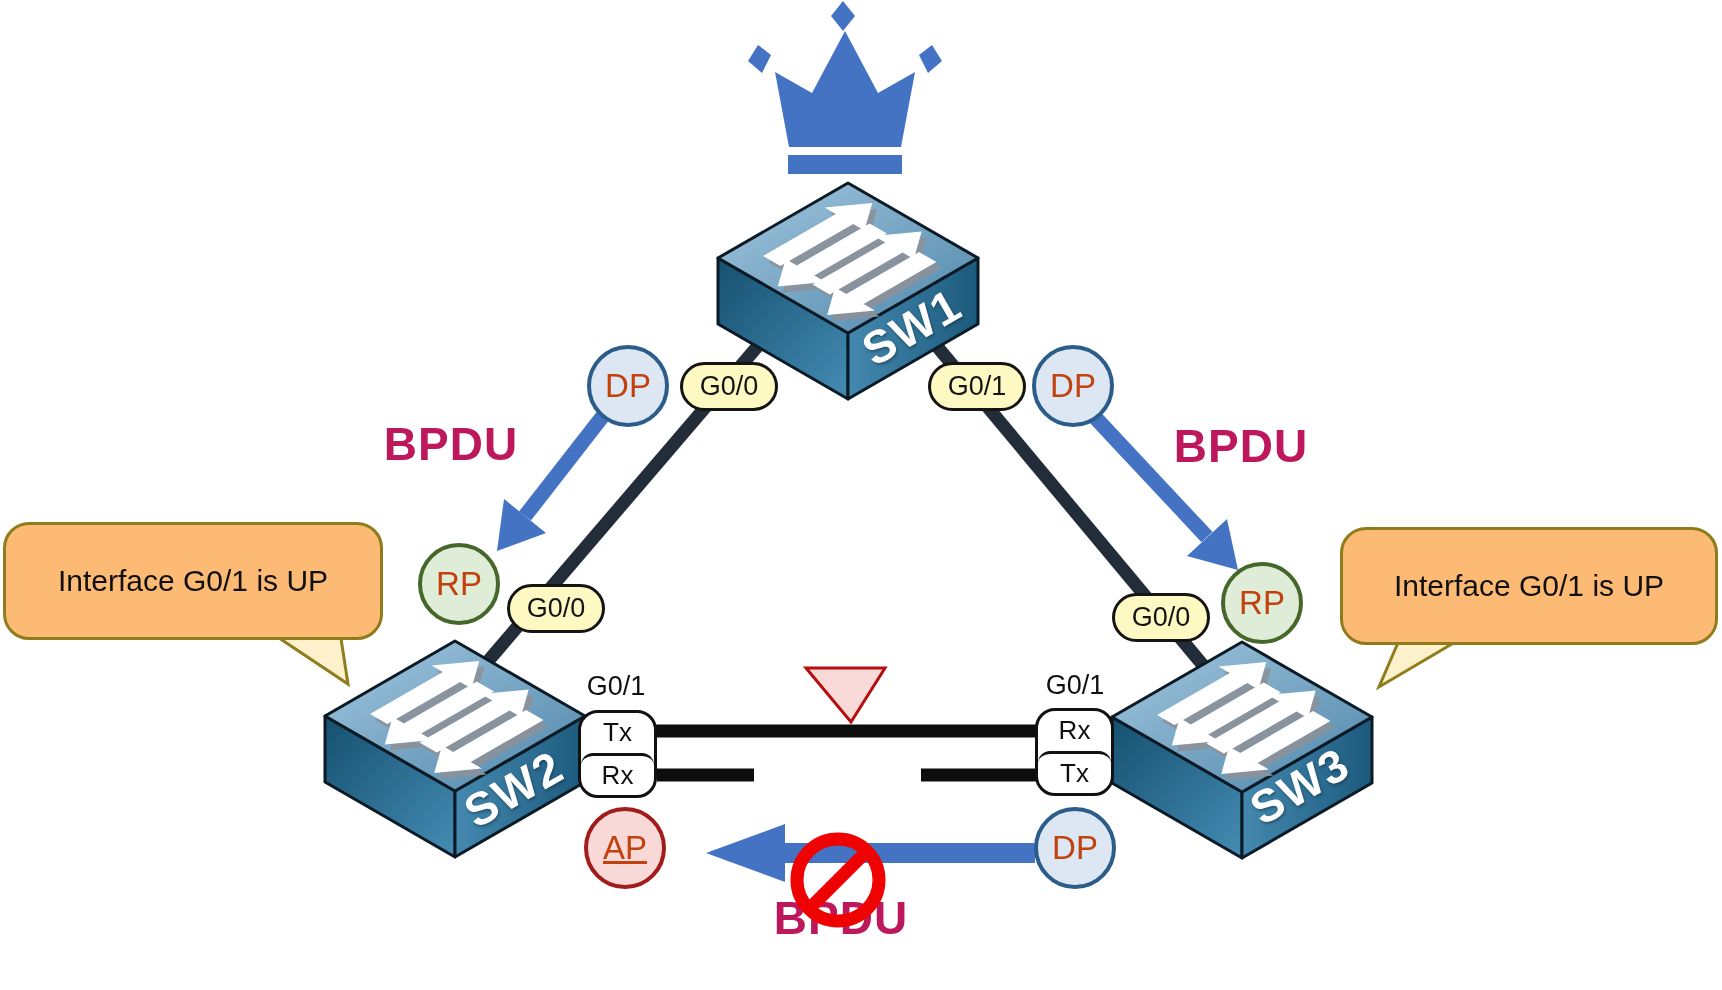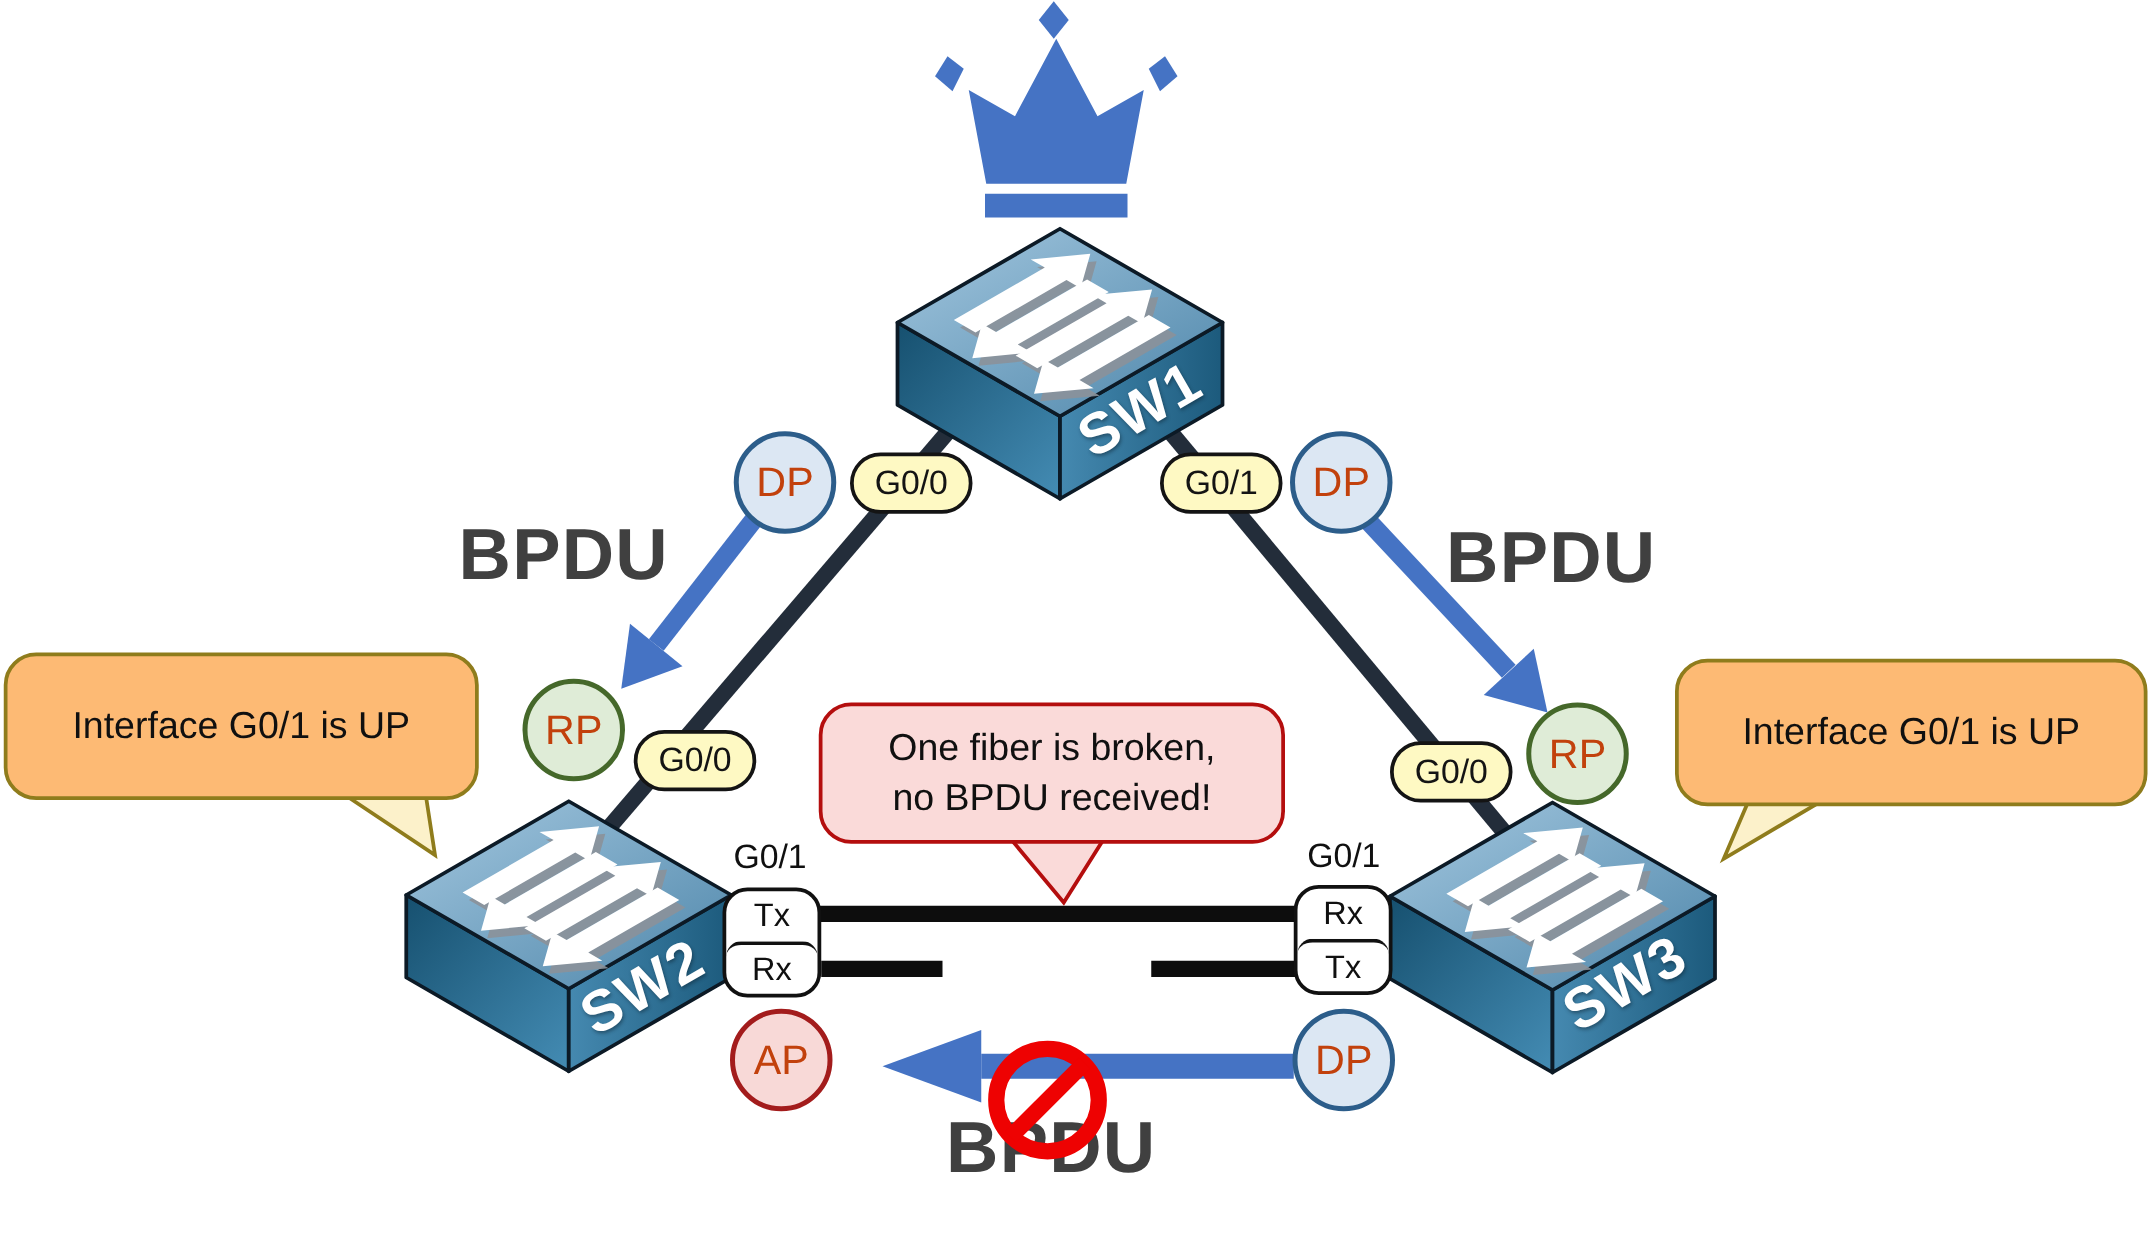--- a/index.html
+++ b/index.html
@@ -7,22 +7,22 @@
          font-family:"Liberation Sans",sans-serif;overflow:hidden;}
   .stage svg.bg{position:absolute;left:0;top:0;}
   .pill{position:absolute;width:98px;height:49px;background:#fef9c3;border:3px solid #141414;
         border-radius:26px;display:flex;align-items:center;justify-content:center;
         font-size:27px;color:#141414;box-sizing:border-box;white-space:nowrap;}
   .badge{position:absolute;width:82px;height:82px;border-radius:50%;display:flex;align-items:center;
         justify-content:center;font-size:33px;color:#c2410c;box-sizing:border-box;white-space:nowrap;}
   .badge.dp{background:#dce7f3;border:4px solid #2c5d8a;}
   .badge.rp{background:#dfecd7;border:4px solid #45682a;}
   .badge.ap{background:#f8d9d7;border:4px solid #a31c1c;}
-  .bpdu{position:absolute;transform:translate(-50%,-50%);font-weight:bold;font-size:58px;
-        color:#404040;letter-spacing:1px;white-space:nowrap;}
+  .bpdu{position:absolute;transform:translate(-50%,-50%);font-weight:bold;font-size:46px;
+        color:#be185d;letter-spacing:1px;white-space:nowrap;}
   .portname{position:absolute;transform:translate(-50%,-50%);font-size:27px;color:#101010;white-space:nowrap;}
   .fbox{position:absolute;width:79px;height:88px;background:#fff;border:3px solid #111;border-radius:20px;
         display:flex;flex-direction:column;box-sizing:border-box;overflow:hidden;}
   .fcell{flex:1;display:flex;align-items:center;justify-content:center;font-size:26px;color:#101010;border-radius:12px;}
   .fcell.divided{border-top:3px solid #111;}
   .swname{position:absolute;transform:translate(-50%,-50%) rotate(-30deg);color:#ffffff;font-weight:bold;
         font-size:46px;letter-spacing:2px;text-shadow:0 2px 3px rgba(10,30,45,.45);white-space:nowrap;}
   .bubble{position:absolute;background:#fdba74;border:3px solid #8f7c1c;border-radius:26px;display:flex;
         align-items:center;justify-content:center;font-size:30px;color:#101010;box-sizing:border-box;white-space:nowrap;}
   .callout{position:absolute;background:#fadad9;border:3px solid #b40e0e;border-radius:26px;display:flex;
@@ -123,21 +123,21 @@
     </div>
   <div class="badge dp" style="left:1032px;top:345px;">
       <span>DP</span>
     </div>
   <div class="badge rp" style="left:418px;top:543px;">
       <span>RP</span>
     </div>
   <div class="badge rp" style="left:1221px;top:562px;">
       <span>RP</span>
     </div>
-  <div class="badge ap" style="left:584px;top:807px;">
+  <div class="badge ap" style="left:584px;top:807px;text-decoration:underline;">
       <span>AP</span>
     </div>
   <div class="badge dp" style="left:1034px;top:807px;">
       <span>DP</span>
     </div>
 
   <div class="bpdu" style="left:451px;top:444px;">BPDU</div>
   <div class="bpdu" style="left:1241px;top:446px;">BPDU</div>
   <div class="bpdu" style="left:841px;top:918px;">BPDU</div>
 
@@ -156,23 +156,19 @@
   <div class="swname" style="left:912px;top:327px;">SW1</div>
   <div class="swname" style="left:514px;top:789px;">SW2</div>
   <div class="swname" style="left:1300px;top:786px;">SW3</div>
 
   <div class="bubble" style="left:3px;top:522px;width:380px;height:118px;">
     <span>Interface G0/1 is UP</span>
   </div>
   <div class="bubble" style="left:1340px;top:527px;width:378px;height:118px;">
     <span>Interface G0/1 is UP</span>
   </div>
-  <div class="callout" style="left:655px;top:562px;width:373px;height:113px;">
-    <span>One fiber is broken,</span>
-    <span>no BPDU received!</span>
-  </div>
 
   <svg class="prohibit" width="140" height="148" viewBox="0 0 140 148">
     <circle cx="68" cy="72" r="41" fill="none" stroke="#ee0202" stroke-width="13"></circle>
     <line x1="97.5" y1="42.5" x2="38.5" y2="101.5" stroke="#ee0202" stroke-width="13"></line>
   </svg>
 
 </div>
 
 </body></html>

